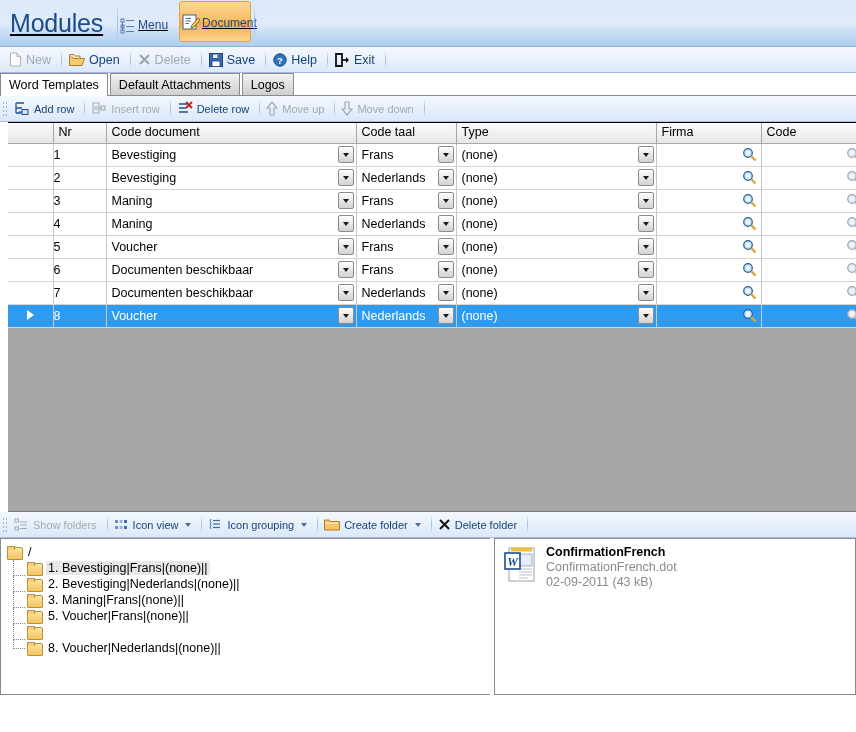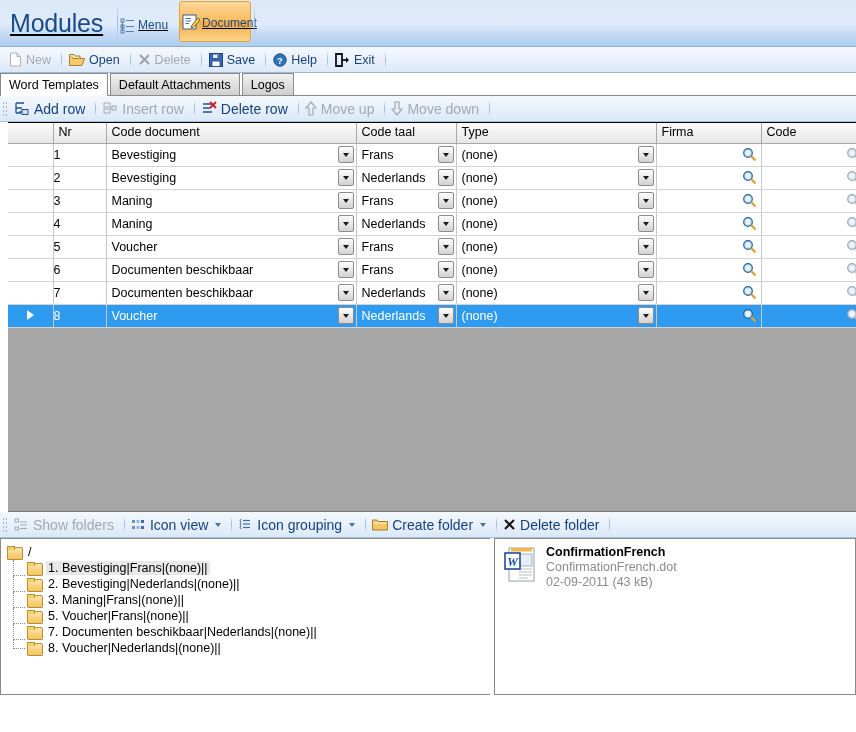--- a/index.html
+++ b/index.html
@@ -114,21 +114,21 @@
   }
   .gb-grip {
     width: 6px; height: 16px;
     background-image: radial-gradient(circle, #9db4d0 1px, transparent 1px);
     background-size: 3px 4px;
     margin-right: 2px;
   }
   .gb-item {
     display: flex; align-items: center; gap: 4px;
     padding: 2px 8px 2px 4px;
-    font-size: 14px;
+    font-size: 11px;
     color: #16427c;
     cursor: default;
   }
   .gb-item.disabled { color: #a3a9b0; }
 
   
   .grid-wrap {
     height: 390px;
     background: #a6a6a6;
     border-top: 1px solid #000;
@@ -977,21 +977,20 @@
           <span class="tree-lbl">3. Maning|Frans|(none)||</span>
         </div>
         <div class="tree-child">
           <span class="dots"></span>
           <span class="folder-ic"></span>
           <span class="tree-lbl">5. Voucher|Frans|(none)||</span>
         </div>
         <div class="tree-child">
           <span class="dots"></span>
           <span class="folder-ic"></span>
-          <span class="tree-lbl">7. Documenten beschikbaar|Nederlands|(none)||</span>
         </div>
         <div class="tree-child last">
           <span class="dots"></span>
           <span class="folder-ic"></span>
           <span class="tree-lbl">8. Voucher|Nederlands|(none)||</span>
         </div>
       </div>
   </div>
 
   <div class="splitter"></div>

